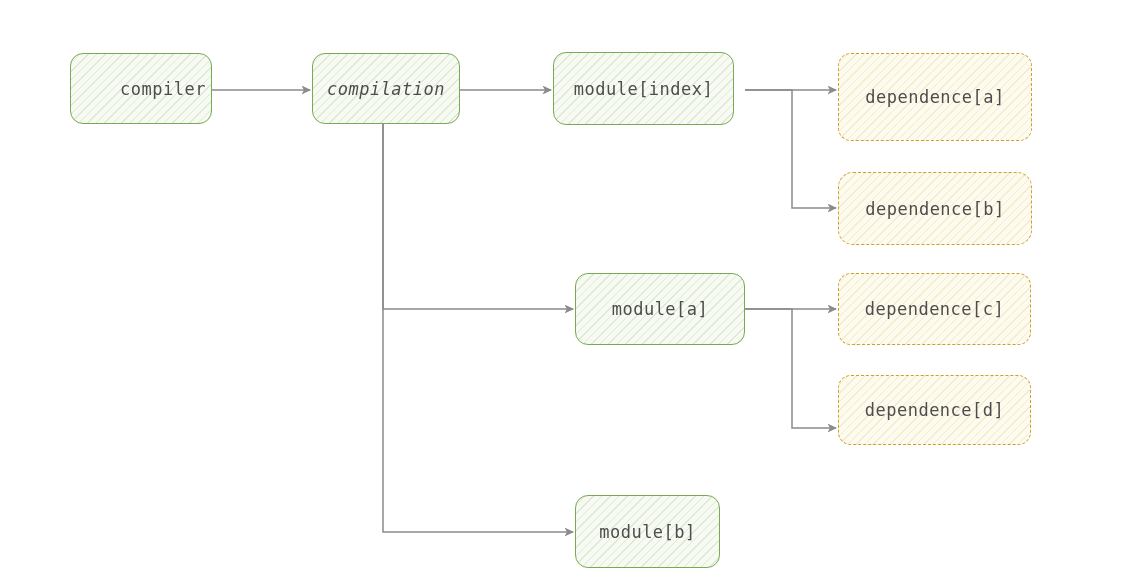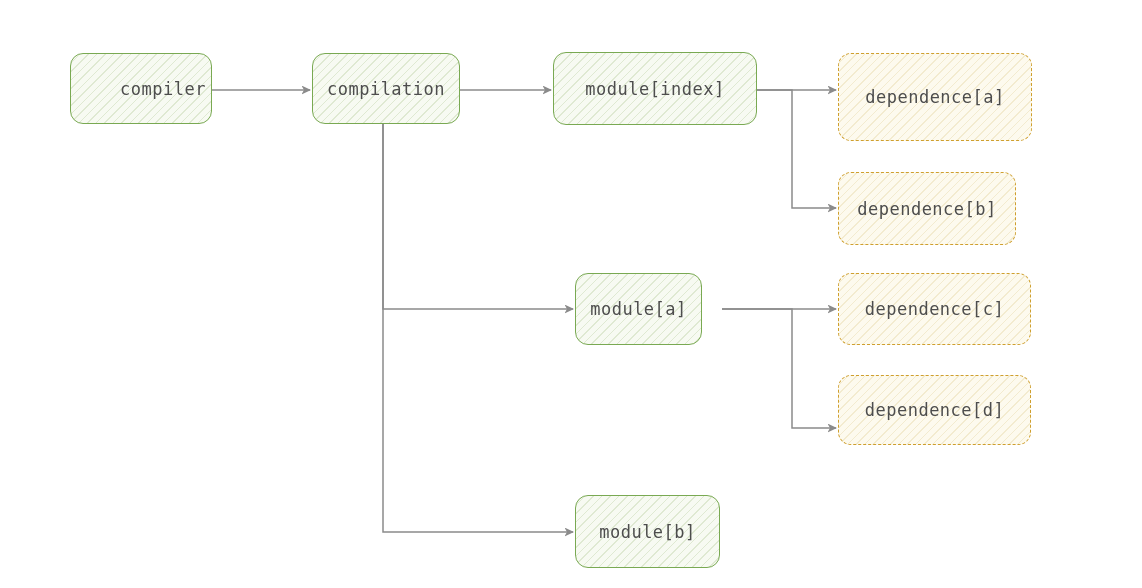--- a/index.html
+++ b/index.html
@@ -57,32 +57,32 @@
         <polyline points="722,309 836,309" fill="none" stroke="#8b8b8b" stroke-width="1.5" marker-end="url(#arrowhead)"></polyline>
         <polyline points="722,309 792,309 792,428 836,428" fill="none" stroke="#8b8b8b" stroke-width="1.5" marker-end="url(#arrowhead)"></polyline>
         <polyline points="383,124 383,532 573,532" fill="none" stroke="#8b8b8b" stroke-width="1.5" marker-end="url(#arrowhead)"></polyline>
       </g>
   </svg>
   <div>
       <div class="node" style="left: 70px; top: 53px; width: 142px; height: 71px; border-style: solid; border-color: rgb(121, 169, 82); background: repeating-linear-gradient(135deg, rgb(223, 233, 210), rgb(223, 233, 210) 1px, rgb(247, 250, 242) 1px, rgb(247, 250, 242) 6px); padding-left: 44px;">
         <span class="node-label" style="color: rgb(77, 77, 77);">compiler</span>
       </div>
       <div class="node" style="left: 312px; top: 53px; width: 148px; height: 71px; border-style: solid; border-color: rgb(121, 169, 82); background: repeating-linear-gradient(135deg, rgb(223, 233, 210), rgb(223, 233, 210) 1px, rgb(247, 250, 242) 1px, rgb(247, 250, 242) 6px);">
-        <span class="node-label" style="color: rgb(77, 77, 77);">compilation</span>
+        <span class="node-label" style="color: rgb(77, 77, 77); font-style: italic;">compilation</span>
       </div>
-      <div class="node" style="left: 553px; top: 52px; width: 204px; height: 73px; border-style: solid; border-color: rgb(121, 169, 82); background: repeating-linear-gradient(135deg, rgb(223, 233, 210), rgb(223, 233, 210) 1px, rgb(247, 250, 242) 1px, rgb(247, 250, 242) 6px);">
+      <div class="node" style="left: 553px; top: 52px; width: 181px; height: 73px; border-style: solid; border-color: rgb(121, 169, 82); background: repeating-linear-gradient(135deg, rgb(223, 233, 210), rgb(223, 233, 210) 1px, rgb(247, 250, 242) 1px, rgb(247, 250, 242) 6px);">
         <span class="node-label" style="color: rgb(77, 77, 77);">module[index]</span>
       </div>
       <div class="node" style="left: 838px; top: 53px; width: 194px; height: 88px; border-style: dashed; border-color: rgb(207, 159, 46); background: repeating-linear-gradient(135deg, rgb(243, 235, 207), rgb(243, 235, 207) 1px, rgb(253, 250, 238) 1px, rgb(253, 250, 238) 6px);">
         <span class="node-label" style="color: rgb(77, 77, 77);">dependence[a]</span>
       </div>
-      <div class="node" style="left: 838px; top: 172px; width: 178px; height: 73px; border-style: dashed; border-color: rgb(207, 159, 46); background: repeating-linear-gradient(135deg, rgb(243, 235, 207), rgb(243, 235, 207) 1px, rgb(253, 250, 238) 1px, rgb(253, 250, 238) 6px);">
+      <div class="node" style="left: 838px; top: 172px; width: 194px; height: 73px; border-style: dashed; border-color: rgb(207, 159, 46); background: repeating-linear-gradient(135deg, rgb(243, 235, 207), rgb(243, 235, 207) 1px, rgb(253, 250, 238) 1px, rgb(253, 250, 238) 6px); border-radius: 15px;">
         <span class="node-label" style="color: rgb(77, 77, 77);">dependence[b]</span>
       </div>
-      <div class="node" style="left: 575px; top: 273px; width: 127px; height: 72px; border-style: solid; border-color: rgb(121, 169, 82); background: repeating-linear-gradient(135deg, rgb(223, 233, 210), rgb(223, 233, 210) 1px, rgb(247, 250, 242) 1px, rgb(247, 250, 242) 6px);">
+      <div class="node" style="left: 575px; top: 273px; width: 170px; height: 72px; border-style: solid; border-color: rgb(121, 169, 82); background: repeating-linear-gradient(135deg, rgb(223, 233, 210), rgb(223, 233, 210) 1px, rgb(247, 250, 242) 1px, rgb(247, 250, 242) 6px);">
         <span class="node-label" style="color: rgb(77, 77, 77);">module[a]</span>
       </div>
       <div class="node" style="left: 838px; top: 273px; width: 193px; height: 72px; border-style: dashed; border-color: rgb(207, 159, 46); background: repeating-linear-gradient(135deg, rgb(243, 235, 207), rgb(243, 235, 207) 1px, rgb(253, 250, 238) 1px, rgb(253, 250, 238) 6px);">
         <span class="node-label" style="color: rgb(77, 77, 77); text-align: right;">dependence[c]</span>
       </div>
       <div class="node" style="left: 838px; top: 375px; width: 193px; height: 70px; border-style: dashed; border-color: rgb(207, 159, 46); background: repeating-linear-gradient(135deg, rgb(243, 235, 207), rgb(243, 235, 207) 1px, rgb(253, 250, 238) 1px, rgb(253, 250, 238) 6px);">
         <span class="node-label" style="color: rgb(77, 77, 77);">dependence[d]</span>
       </div>
       <div class="node" style="left: 575px; top: 495px; width: 145px; height: 73px; border-style: solid; border-color: rgb(121, 169, 82); background: repeating-linear-gradient(135deg, rgb(223, 233, 210), rgb(223, 233, 210) 1px, rgb(247, 250, 242) 1px, rgb(247, 250, 242) 6px);">
         <span class="node-label" style="color: rgb(77, 77, 77);">module[b]</span>

